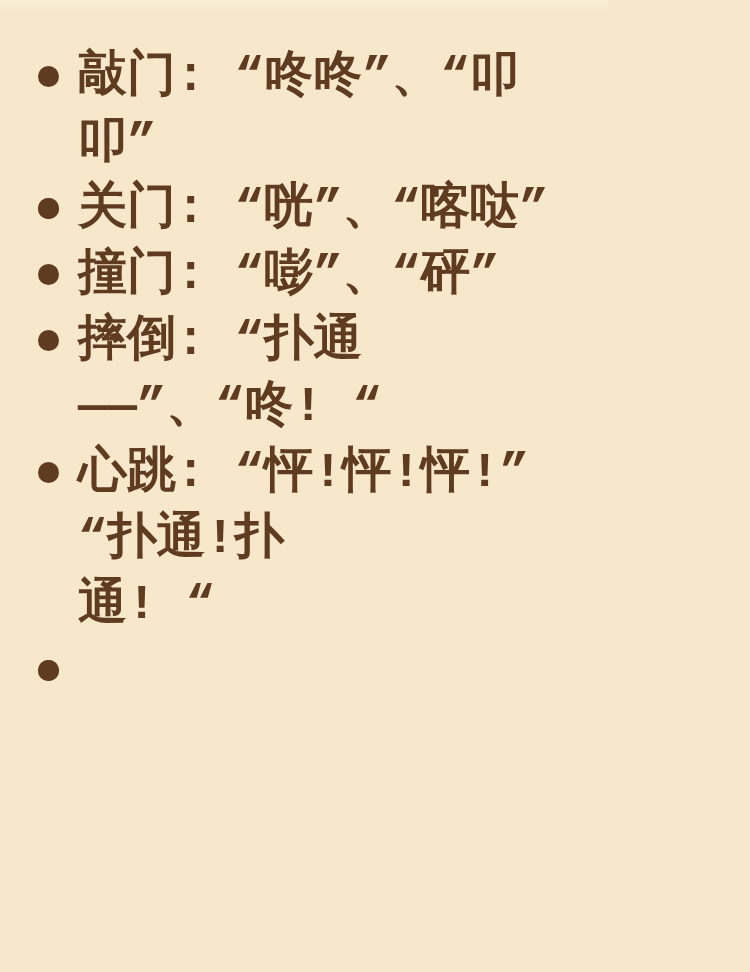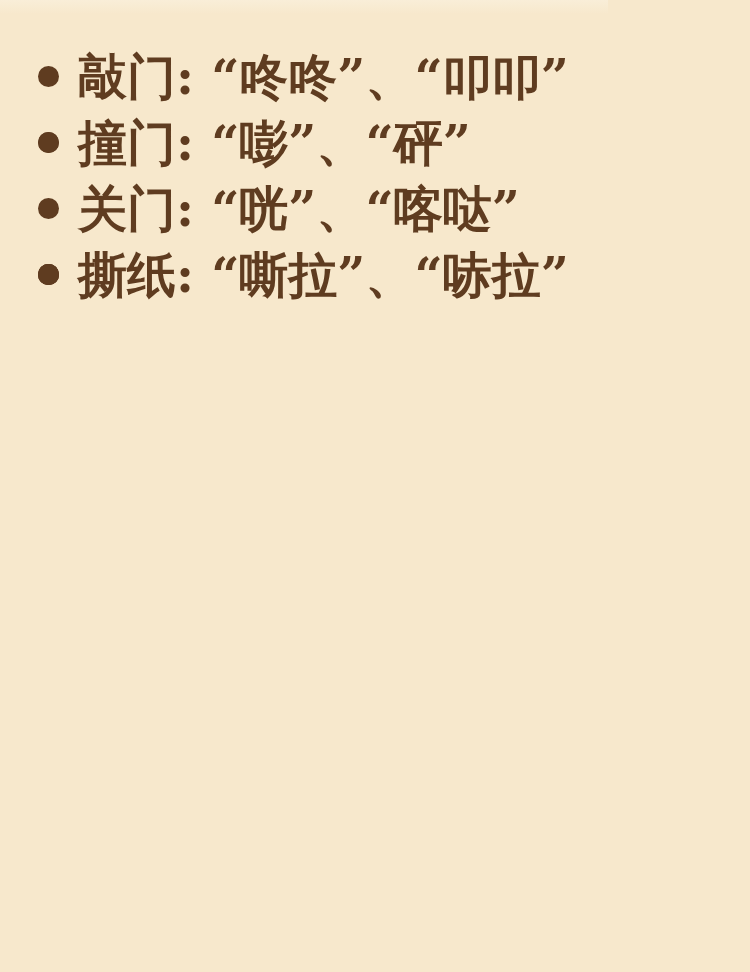--- a/index.html
+++ b/index.html
@@ -15,20 +15,21 @@
     width: 750px;
     height: 972px;
     background: var(--bg);
     font-family: "DejaVu Serif", "Liberation Serif", serif;
     overflow: hidden;
   }
   .page {
     width: 608px;
     height: 972px;
     background: linear-gradient(180deg, #f9eed8 0%, var(--bg) 14px, var(--bg) 100%);
+    font-family: Liberation Mono, monospace;
   }
   .sound-list {
     list-style: none;
     margin: 0;
     padding: 44px 18px 0 0;
   }
   .item {
     position: relative;
     padding-left: 78px;
   }
@@ -58,33 +59,35 @@
   <ul class="sound-list">
     <li class="item">
       <span class="bullet"></span>
       <span class="item-text">敲门: “咚咚”、“叩叩”</span>
     </li>
     <li class="item">
       <span class="bullet"></span>
     </li>
     <li class="item">
       <span class="bullet"></span>
+      <span class="item-text">关门: “咣”、“喀哒”</span>
+    </li>
+    <li class="item">
+      <span class="bullet"></span>
       <span class="item-text">撞门: “嘭”、“砰”</span>
     </li>
     <li class="item">
       <span class="bullet"></span>
-      <span class="item-text">关门: “咣”、“喀哒”</span>
+      <span class="item-text">摔倒: “扑通——”、“咚! “</span>
+    </li>
+    <li class="item">
+      <span class="bullet"></span>
+      <span class="item-text">心跳: “怦!怦!怦!” “扑通!扑
+通! “</span>
     </li>
     <li class="item">
       <span class="bullet"></span>
     </li>
     <li class="item">
       <span class="bullet"></span>
     </li>
-    <li class="item">
-      <span class="bullet"></span>
-    </li>
-    <li class="item">
-      <span class="bullet"></span>
-      <span class="item-text">撕纸: “嘶拉”、“哧拉”</span>
-    </li>
   </ul>
 </div>
 
 </body></html>

